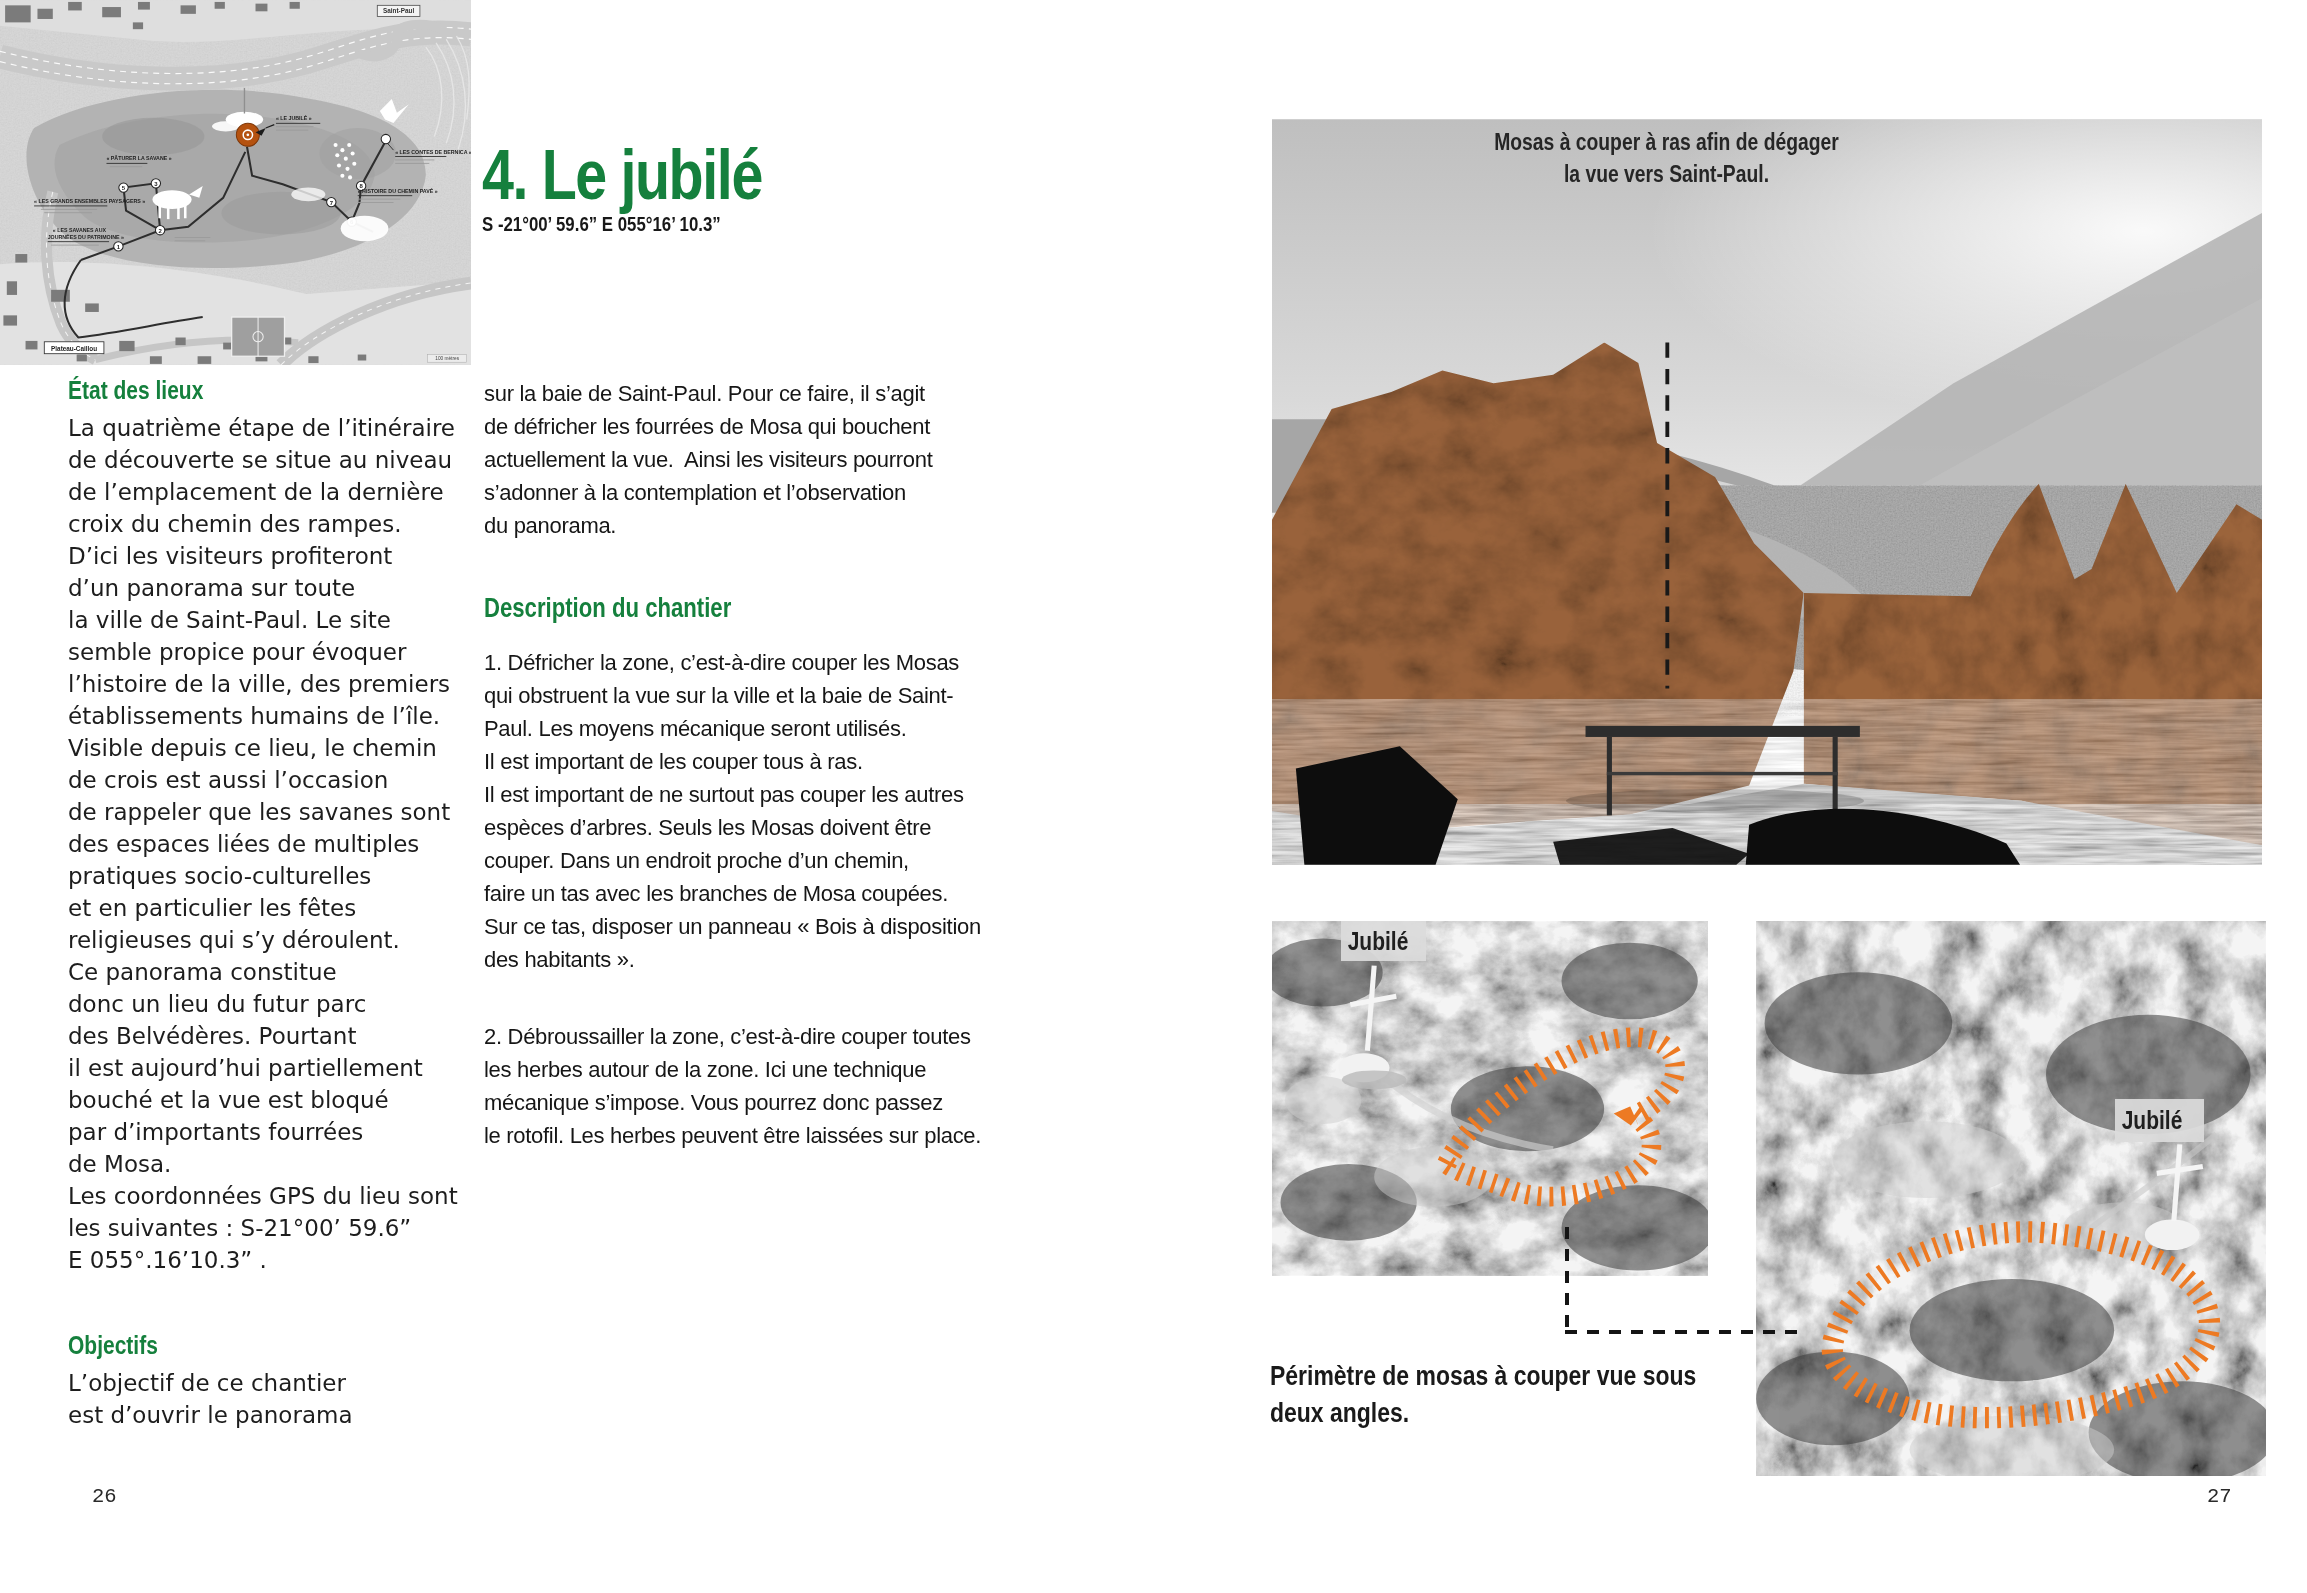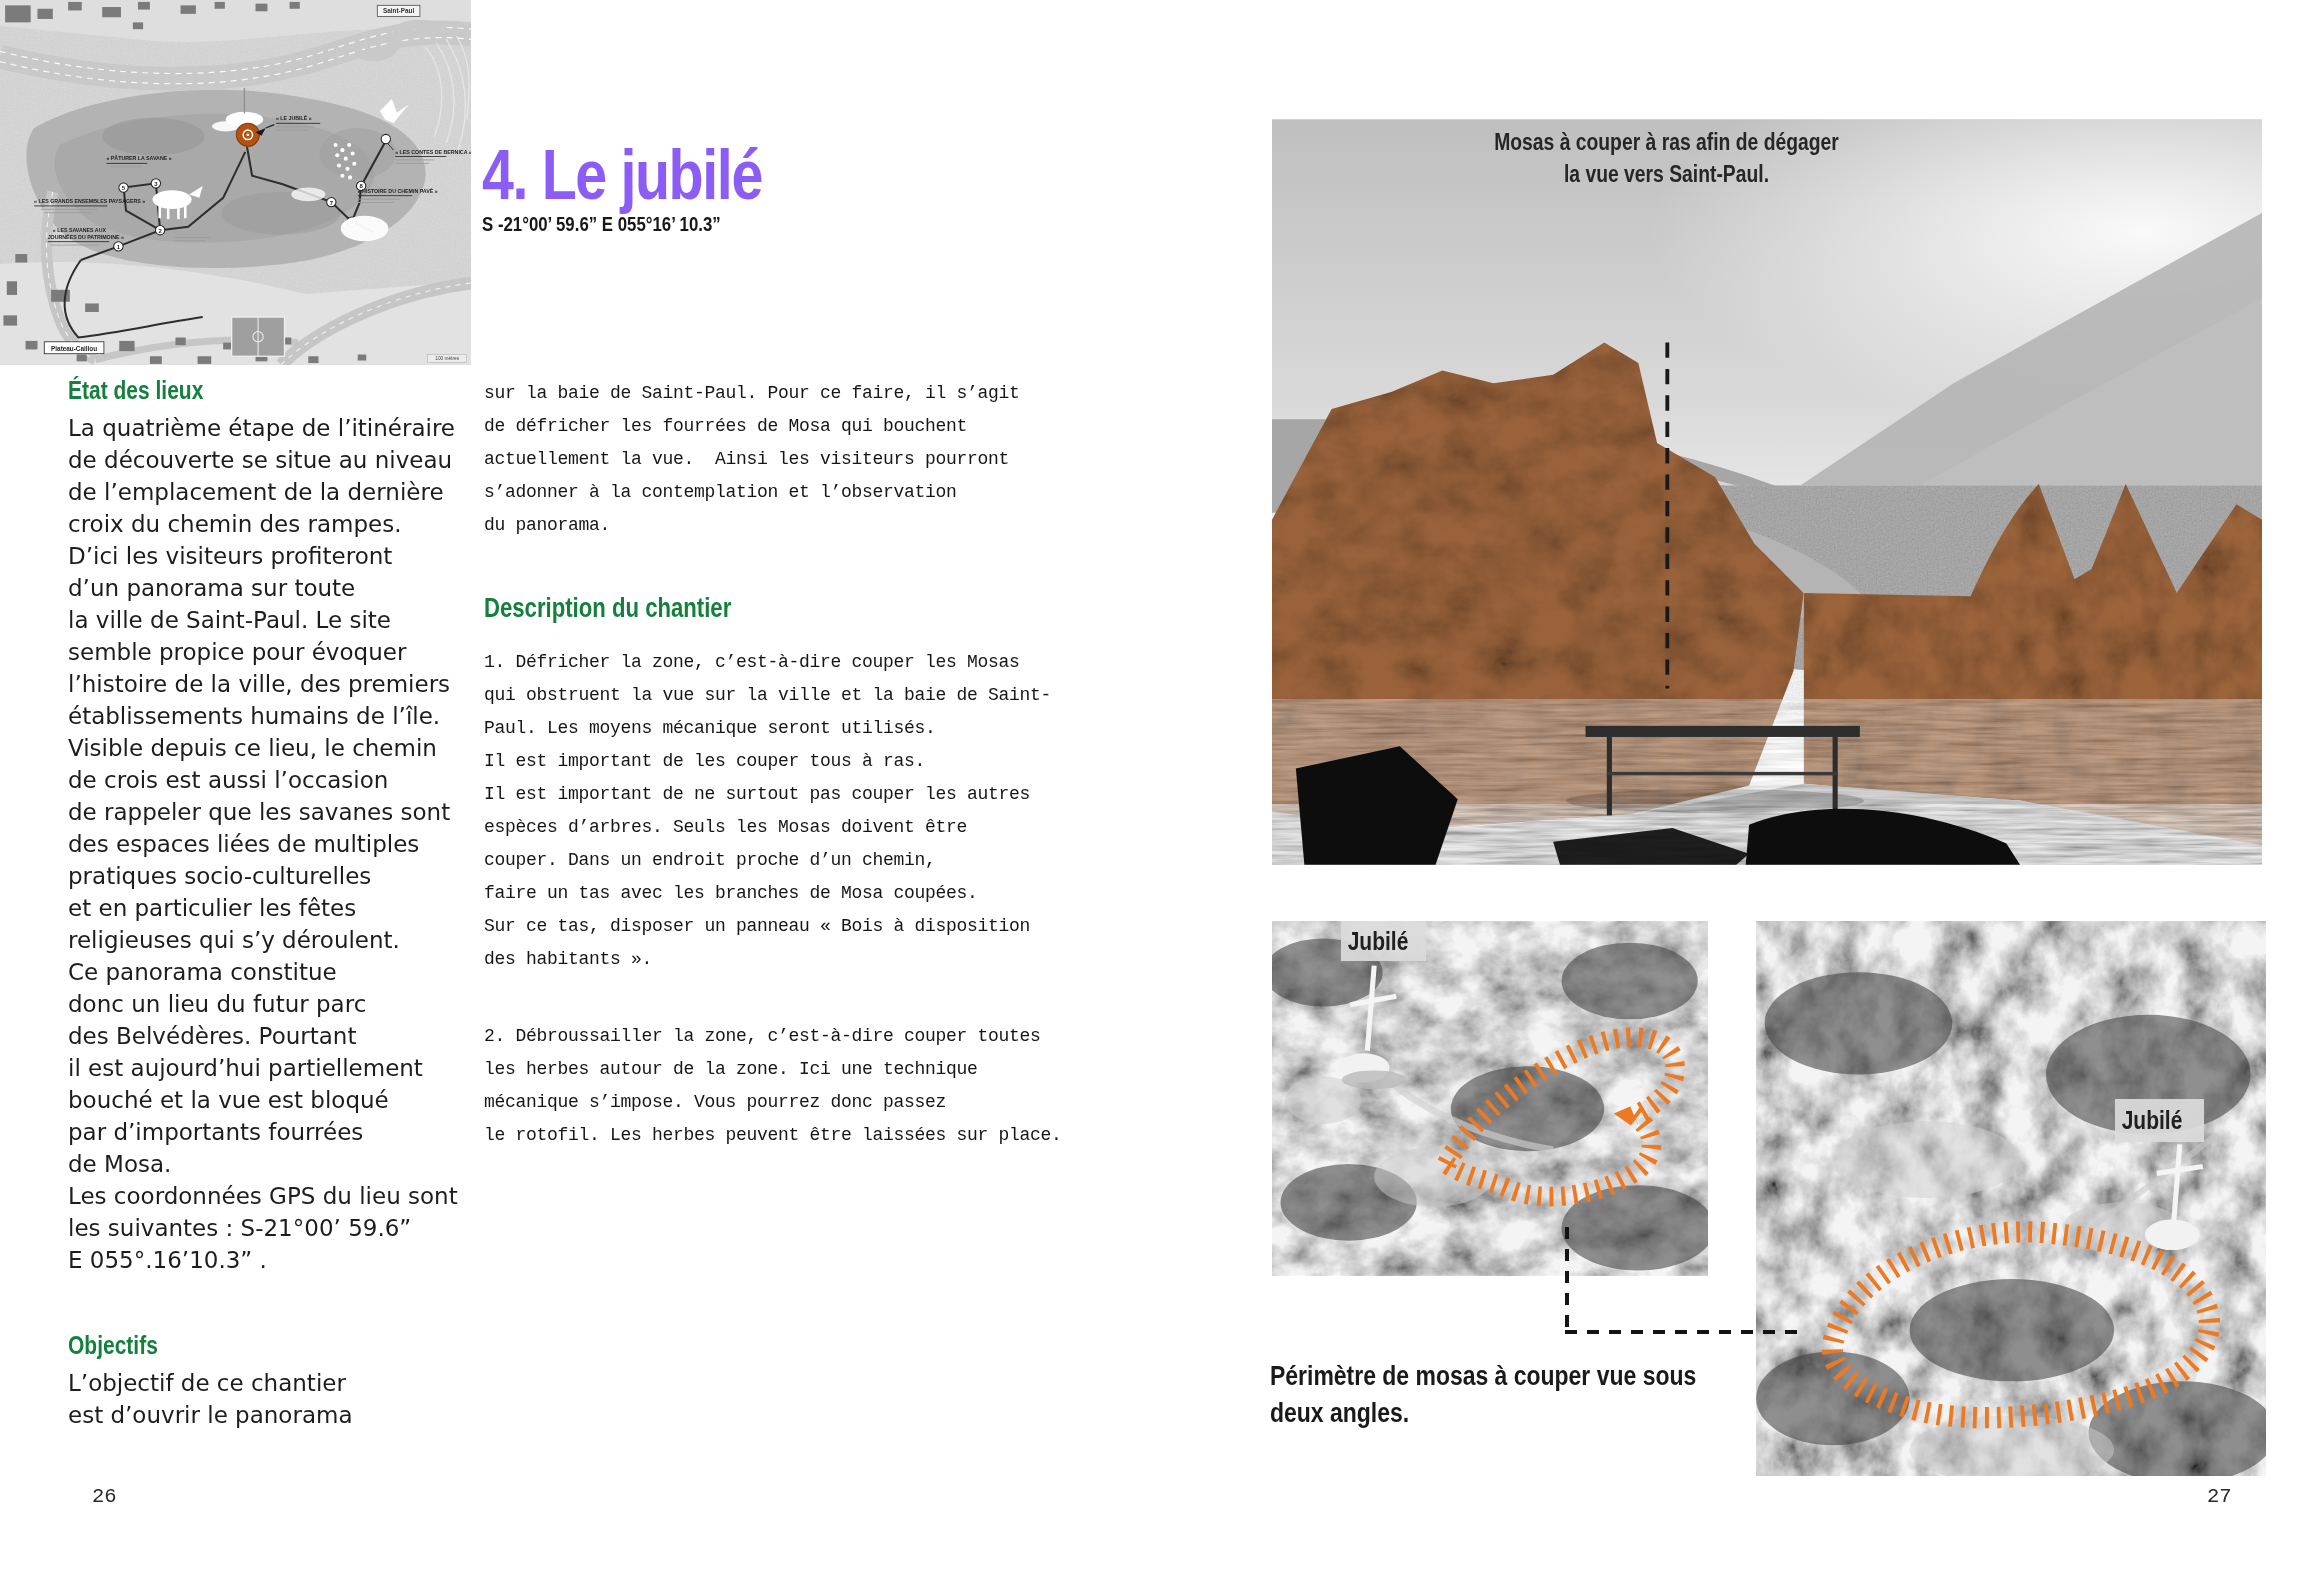--- a/index.html
+++ b/index.html
@@ -6,28 +6,28 @@
   body{width:2307px;height:1594px;position:relative;font-family:"DejaVu Sans",sans-serif;color:#1c1c1c;}
   .abs{position:absolute;}
   .pre{white-space:pre;}
   .cond{font-family:"Liberation Sans",sans-serif;font-weight:700;}
   .sqz{display:inline-block;transform:scaleX(.82);transform-origin:0 0;white-space:pre;}
   .sqzc{display:block;transform:scaleX(.84);transform-origin:50% 0;white-space:pre;}
 
   
   #map{left:0;top:0;width:471px;height:365px;}
   #title-block{left:482px;top:143px;}
-  #page-title{font-size:70px;line-height:.92;letter-spacing:-1.7px;color:#8b5cf6;}
+  #page-title{font-size:70px;line-height:.92;letter-spacing:-1.7px;color:#15803d;}
   #gps{font-size:20.5px;margin-top:5.1px;letter-spacing:0;color:#181818;}
   #col1{left:68px;top:376px;width:426px;}
   .h-cond{font-size:25.6px;color:#15803d;margin:0 0 6.8px 0;}
   .body1{font-size:23px;line-height:32px;color:#1d1d1d;}
   #objectifs{margin-top:55px;}
   #col2{left:484px;top:377px;width:673px;}
-  .body2{font-family:Liberation Mono, monospace;font-size:18px;line-height:33px;letter-spacing:-0.3px;color:#161616;}
+  .body2{font-family:Liberation Sans, sans-serif;font-size:22px;line-height:33px;letter-spacing:-0.3px;color:#161616;}
   #desc-head{margin:51px 0 22px 0;font-size:27px;}
   .gap1{margin-top:44px;}
   .pagenum{font-size:20.5px;color:#2a2a2a;font-family:Liberation Mono, monospace;}
   #pn26{left:92px;top:1485px;}
   #pn27{left:2207px;top:1485px;}
 
   
   #photo-top{left:1272px;top:119px;width:990px;height:746px;overflow:hidden;}
   #photo-bl{left:1272px;top:921px;width:436px;height:355px;overflow:hidden;}
   #photo-br{left:1756px;top:921px;width:510px;height:555px;overflow:hidden;}

